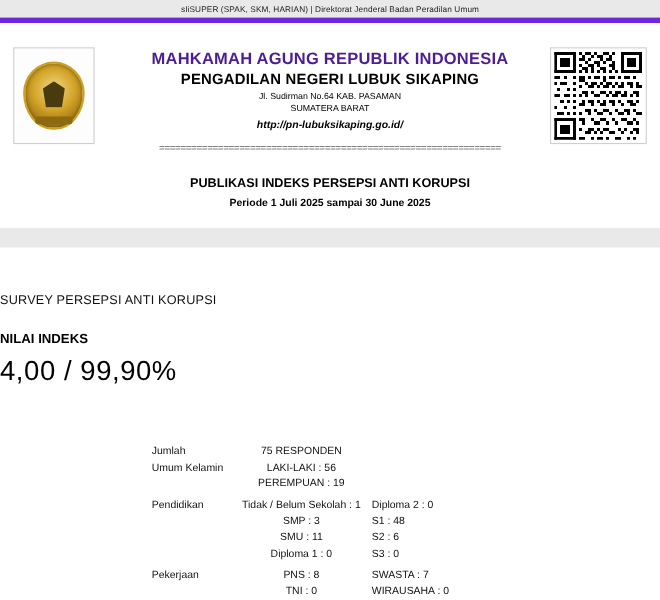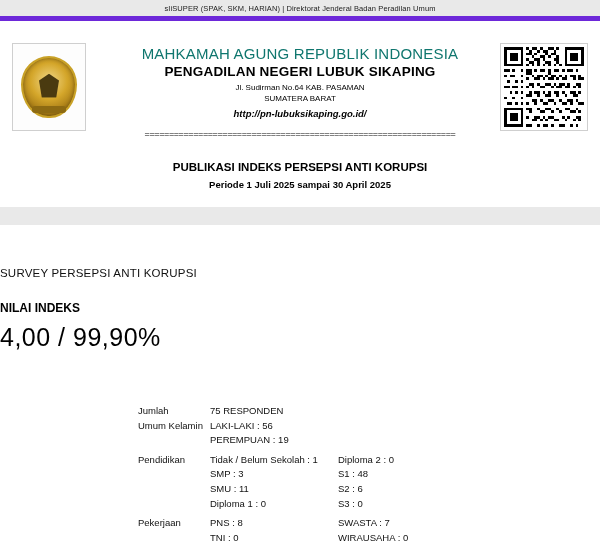--- a/index.html
+++ b/index.html
@@ -98,24 +98,24 @@
     box-sizing: border-box;
   }
   .qr-box svg { display: block; width: 100%; height: 100%; }
 
   .kop {
     text-align: center;
     padding: 0 105px;
   }
   .kop .line1 {
     font-size: 15px;
-    font-weight: normal;
+    font-weight: bold;
     letter-spacing: 0.2px;
     margin-top: 18px;
-    color: #0f766e;
+    color: #4c1d95;
   }
   .kop .line2 {
     font-size: 13.5px;
     font-weight: bold;
     letter-spacing: 0.2px;
     margin-top: 2px;
     color: #000;
   }
   .kop .line3 {
     font-size: 8px;
@@ -199,21 +199,21 @@
     border-collapse: collapse;
   }
   .stats td {
     padding: 0 0 1px 0;
     vertical-align: top;
     font-size: 9.5px;
     line-height: 13.6px;
     white-space: nowrap;
   }
   .col-label { width: 72px; }
-  .col-a { width: 128px; }
+  .col-a { width: 128px; text-align: center; }
   .col-b { width: 160px; }
   .spacer-row td { height: 4px; line-height: 4px; font-size: 0; }
 </style>
 </head>
 <body>
 
 <div class="topbar">
   <span class="topbar-text">sIiSUPER (SPAK, SKM, HARIAN) | Direktorat Jenderal Badan Peradilan Umum</span>
 </div>
 
@@ -410,21 +410,21 @@
     <div class="line1">MAHKAMAH AGUNG REPUBLIK INDONESIA</div>
     <div class="line2">PENGADILAN NEGERI LUBUK SIKAPING</div>
     <div class="line3">Jl. Sudirman No.64 KAB. PASAMAN</div>
     <div class="line4">SUMATERA BARAT</div>
     <div class="line5">http://pn-lubuksikaping.go.id/</div>
   </div>
 
   <div class="divider">================================================================</div>
 
   <div class="pub-title">PUBLIKASI INDEKS PERSEPSI ANTI KORUPSI</div>
-  <div class="pub-period">Periode 1 Juli 2025 sampai 30 April 2025</div>
+  <div class="pub-period">Periode 1 Juli 2025 sampai 30 June 2025</div>
 </div>
 
 <div class="band"></div>
 
 <div class="survey">
   <div class="survey-title">SURVEY PERSEPSI ANTI KORUPSI</div>
   <div class="index-label">NILAI INDEKS</div>
   <div class="index-value">4,00 / 99,90%</div>
 </div>
 

